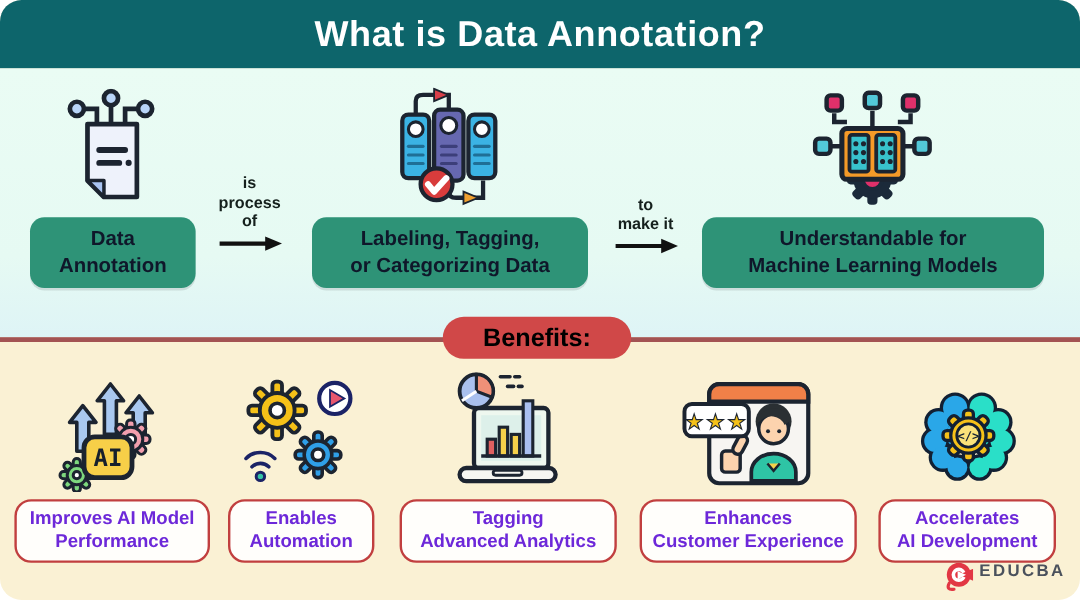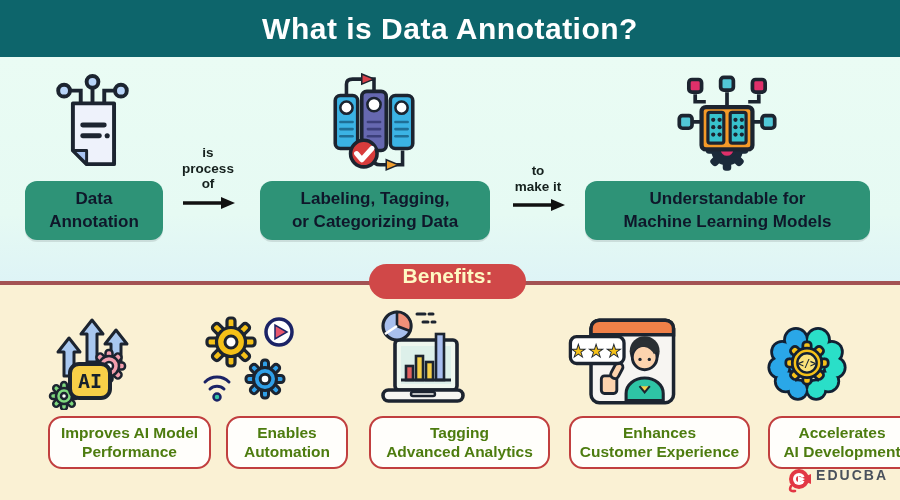--- a/index.html
+++ b/index.html
@@ -1,47 +1,47 @@
 <!DOCTYPE html>
 <html><head>
 <meta charset="utf-8">
 <style>
   html,body{margin:0;padding:0;}
   body{font-family:"Liberation Sans","DejaVu Sans",sans-serif;background:#fff;}
-  .canvas{position:relative;width:900px;height:500px;overflow:hidden;background:#faf1d4;}
+  .canvas{position:relative;width:900px;height:500px;overflow:hidden;background:#faf1d4;border-radius:18px;}
 
   
   .header{position:absolute;left:0;top:0;width:900px;height:57px;background:#0d656b;
           display:flex;align-items:center;justify-content:center;}
   .header h1{margin:0;color:#fff;font-size:30px;font-weight:bold;letter-spacing:.5px;}
 
   
   .flow-section{position:absolute;left:0;top:57px;width:900px;height:224px;
                 background:linear-gradient(180deg,#eafcf4 0%,#e6faf3 70%,#def4f6 100%);}
   .flow-node{position:absolute;background:#2e9377;color:#0f172a;border-radius:12px;
              display:flex;flex-direction:column;align-items:center;justify-content:center;
              font-weight:bold;font-size:17px;line-height:1.3;text-align:right;
              box-shadow:0 2px 0 rgba(0,0,0,.10);}
   .flow-icon{position:absolute;}
   .connector{position:absolute;text-align:center;color:#15201d;font-size:13.5px;font-weight:600;line-height:1.15;}
   .connector .arrow{margin-top:4px;}
 
   
   .divider{position:absolute;left:0;top:281px;width:900px;height:4px;background:#a35353;}
   .benefits-pill{position:absolute;left:369px;top:264px;width:157px;height:35px;background:#d04848;
-                 border-radius:18px;display:flex;justify-content:center;
-                 color:#fef9c3;font-size:21px;font-weight:bold;z-index:5;}
+                 border-radius:18px;display:flex;align-items:center;justify-content:center;
+                 color:#000000;font-size:21px;font-weight:bold;z-index:5;}
 
   
   .benefit-icon{position:absolute;}
   .benefit-card{position:absolute;top:416px;height:53px;background:#fffefb;
                 border:2.5px solid #c13f3f;border-radius:14px;
                 display:flex;flex-direction:column;align-items:center;justify-content:center;
-                font-size:15.5px;font-weight:bold;color:#4d7c0f;line-height:1.22;text-align:center;
-                box-sizing:border-box;margin-left:36px;}
+                font-size:15.5px;font-weight:bold;color:#6d28d9;line-height:1.22;text-align:center;
+                box-sizing:border-box;}
 
   
   .brand{position:absolute;right:12px;bottom:7px;display:flex;gap:5px;}
   .brand-text{font-size:14px;font-weight:600;letter-spacing:2px;color:#4a515c;}
 </style>
 </head>
 <body>
 
 <div class="canvas">
 

